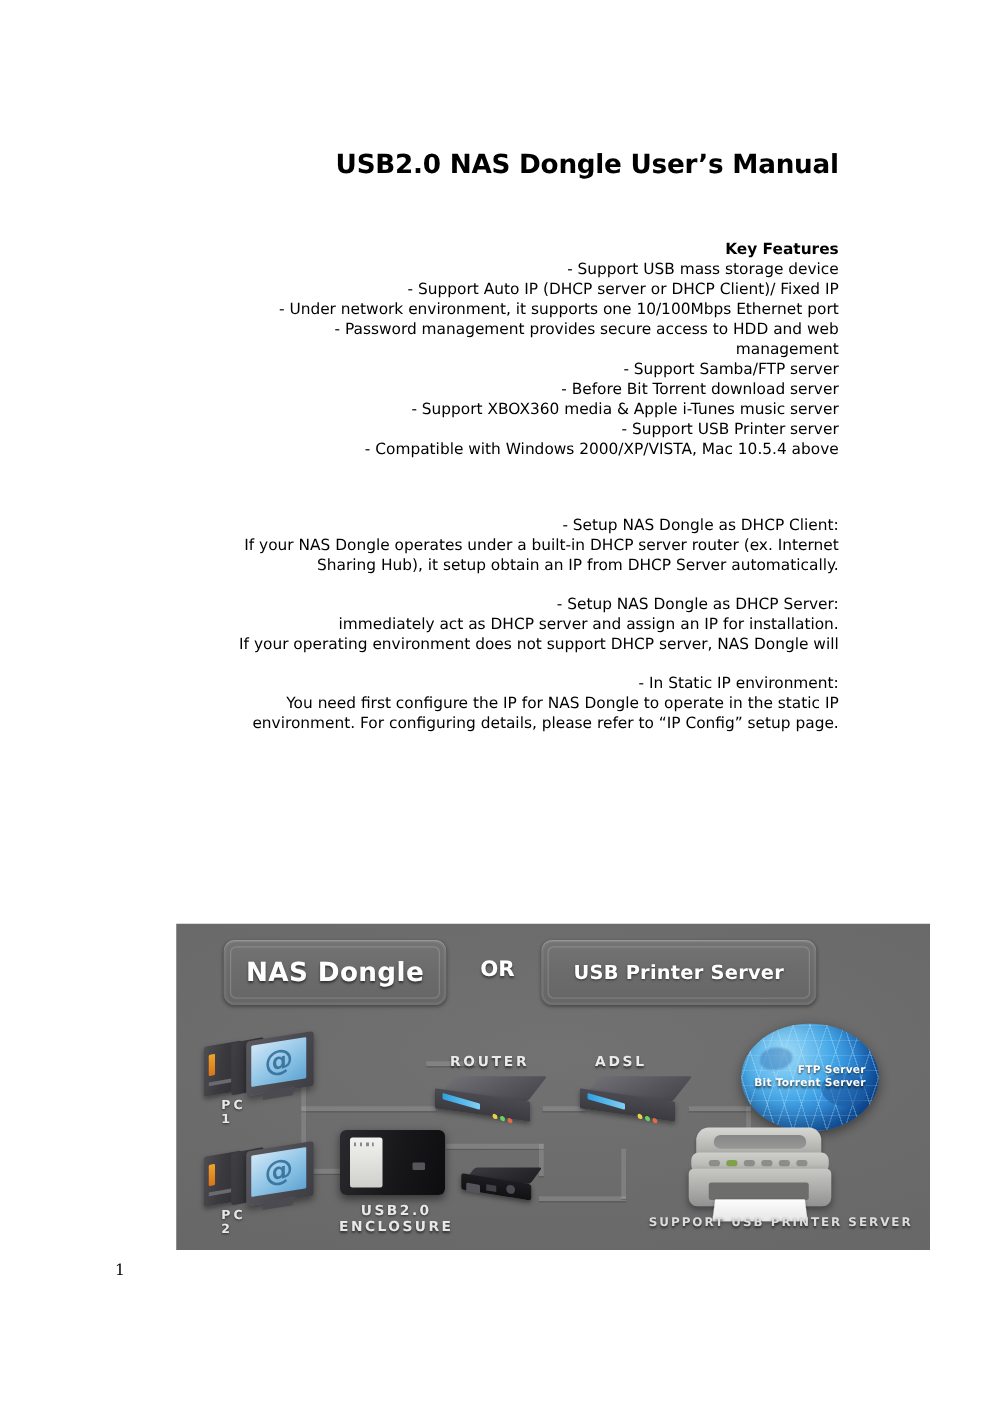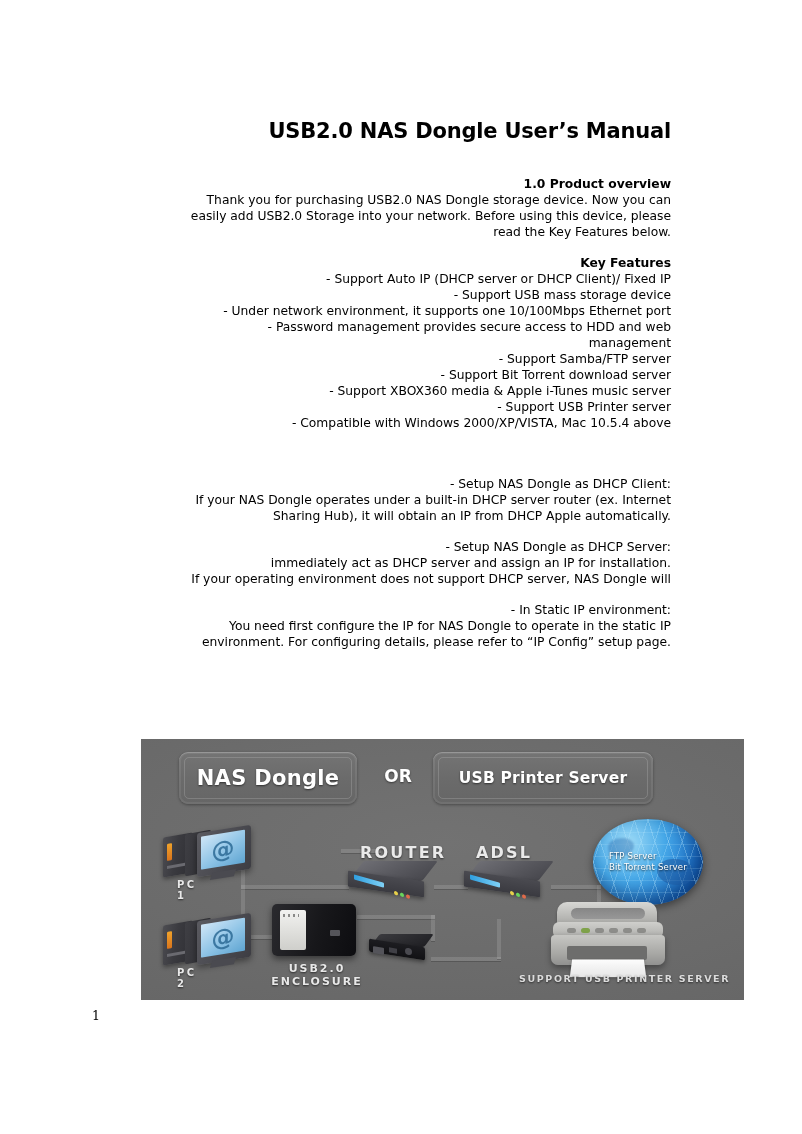--- a/index.html
+++ b/index.html
@@ -245,21 +245,21 @@
     border-radius: 50%;
     margin-right: 2px;
   }
   .netbox .dots i:nth-child(1) { background: #e8d14a; }
   .netbox .dots i:nth-child(2) { background: #69d45c; }
   .netbox .dots i:nth-child(3) { background: #e06a4a; }
   .netbox .nb-label {
     position: absolute;
     left: 12px; top: -18px;
     color: #eaeaea;
-    font-size: 16px;
+    font-size: 11px;
     font-weight: bold;
     letter-spacing: 2.2px;
     text-shadow: 0 1px 2px rgba(0,0,0,0.6);
     white-space: nowrap;
   }
   #router-box { left: 207px; top: 122px; }
   #adsl-box { left: 323px; top: 122px; }
 
   
   #enclosure {
@@ -389,24 +389,24 @@
     position: absolute;
     left: 14%; top: 22%;
     width: 26px; height: 18px;
     background: rgba(35,100,170,0.4);
     border-radius: 55% 45% 60% 40%;
     filter: blur(0.8px);
   }
   .globe-label {
     position: relative;
     z-index: 3;
-    text-align: left;
+    text-align: right;
     color: #ffffff;
     font-size: 8.5px;
-    font-weight: normal;
+    font-weight: bold;
     line-height: 11px;
     letter-spacing: 0.2px;
     text-shadow: 0 1px 2px rgba(0,0,0,0.75);
     white-space: nowrap;
   }
 
   
   #printer {
     position: absolute;
     left: 408px; top: 163px;
@@ -497,57 +497,51 @@
 <body>
 
 <div class="page">
 
   <div class="content">
 
     <h1 class="doc-title">USB2.0 NAS Dongle User’s Manual</h1>
 
     <div class="gap-lg"></div>
 
-    <div class="block">
-      <div class="sec-head">1.0 Product overview</div>
-      <div class="para">Thank you for purchasing USB2.0 NAS Dongle storage device. Now you can</div>
-      <div class="para">easily add USB2.0 Storage into your network. Before using this device, please</div>
-      <div class="para">read the Key Features below.</div>
-    </div>
 
     <div class="gap-md"></div>
 
     <div class="block">
       <div class="sec-head">Key Features</div>
       <ul class="list">
+        <li>- Support USB mass storage device</li>
         <li>- Support Auto IP (DHCP server or DHCP Client)/ Fixed IP</li>
-        <li>- Support USB mass storage device</li>
         <li>- Under network environment, it supports one 10/100Mbps Ethernet port</li>
         <li>- Password management provides secure access to HDD and web</li>
         <li>management</li>
         <li>- Support Samba/FTP server</li>
-        <li>- Support Bit Torrent download server</li>
+        <li>- Before Bit Torrent download server</li>
         <li>- Support XBOX360 media &amp; Apple i-Tunes music server</li>
         <li>- Support USB Printer server</li>
         <li>- Compatible with Windows 2000/XP/VISTA, Mac 10.5.4 above</li>
       </ul>
     </div>
 
     <div class="gap-md"></div>
 
 
     <div class="gap-md"></div>
 
 
     <div class="gap-sm"></div>
 
     <div class="block">
       <div class="para">- Setup NAS Dongle as DHCP Client:</div>
       <div class="para">If your NAS Dongle operates under a built-in DHCP server router (ex. Internet</div>
-      <div class="para">Sharing Hub), it will obtain an IP from DHCP Apple automatically.</div>
+      <div class="para">Sharing Hub), it setup obtain an IP from DHCP Server automatically.</div>
     </div>
 
     <div class="gap-sm"></div>
 
     <div class="block">
       <div class="para">- Setup NAS Dongle as DHCP Server:</div>
       <div class="para">immediately act as DHCP server and assign an IP for installation.</div>
       <div class="para">If your operating environment does not support DHCP server, NAS Dongle will</div>
     </div>
 

